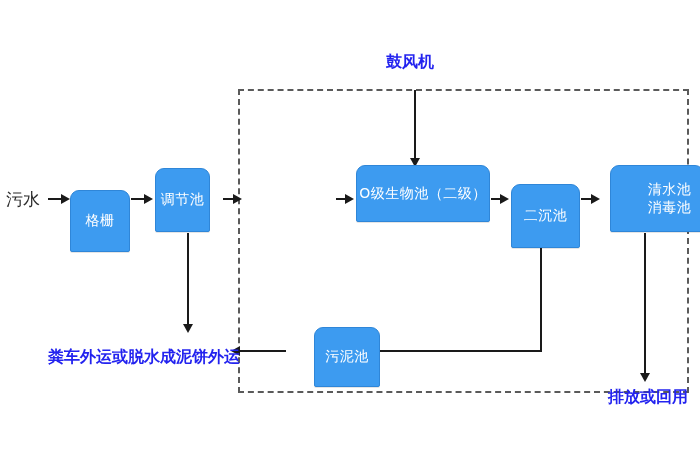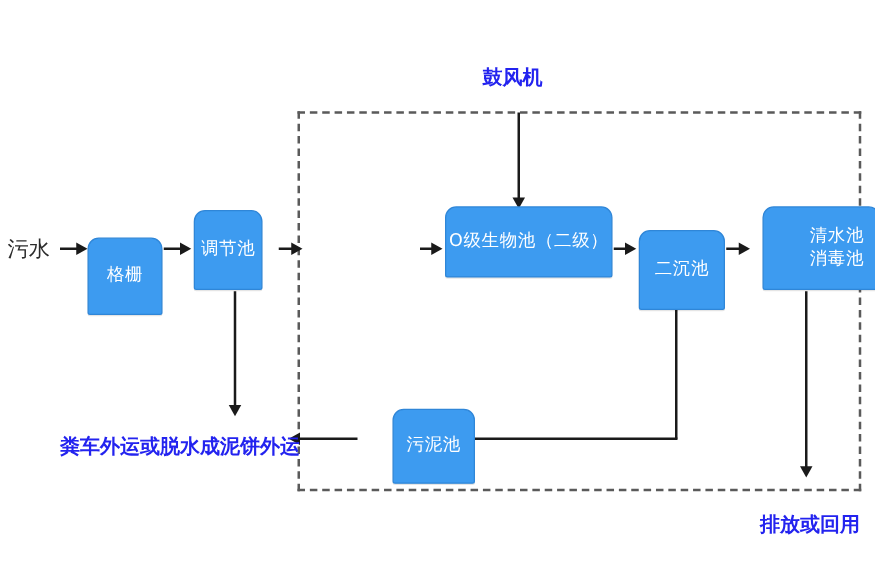--- a/index.html
+++ b/index.html
@@ -123,16 +123,16 @@
   </div>
 
   <div class="conn h" style="left:240px;top:350px;width:46px;"></div>
   <div class="arrow ar-left" style="left:231px;top:346px;"></div>
 
   <div class="lbl lbl-blue" style="left:48px;top:347px;">粪车外运或脱水成泥饼外运</div>
 
   <div class="conn v" style="left:644px;top:233px;height:142px;"></div>
   <div class="arrow ar-down" style="left:640px;top:373px;"></div>
 
-  <div class="lbl lbl-blue" style="left:608px;top:410px;">排放或回用</div>
+  <div class="lbl lbl-blue" style="left:608px;top:387px;">排放或回用</div>
 
 
 </div>
 
 </body></html>

